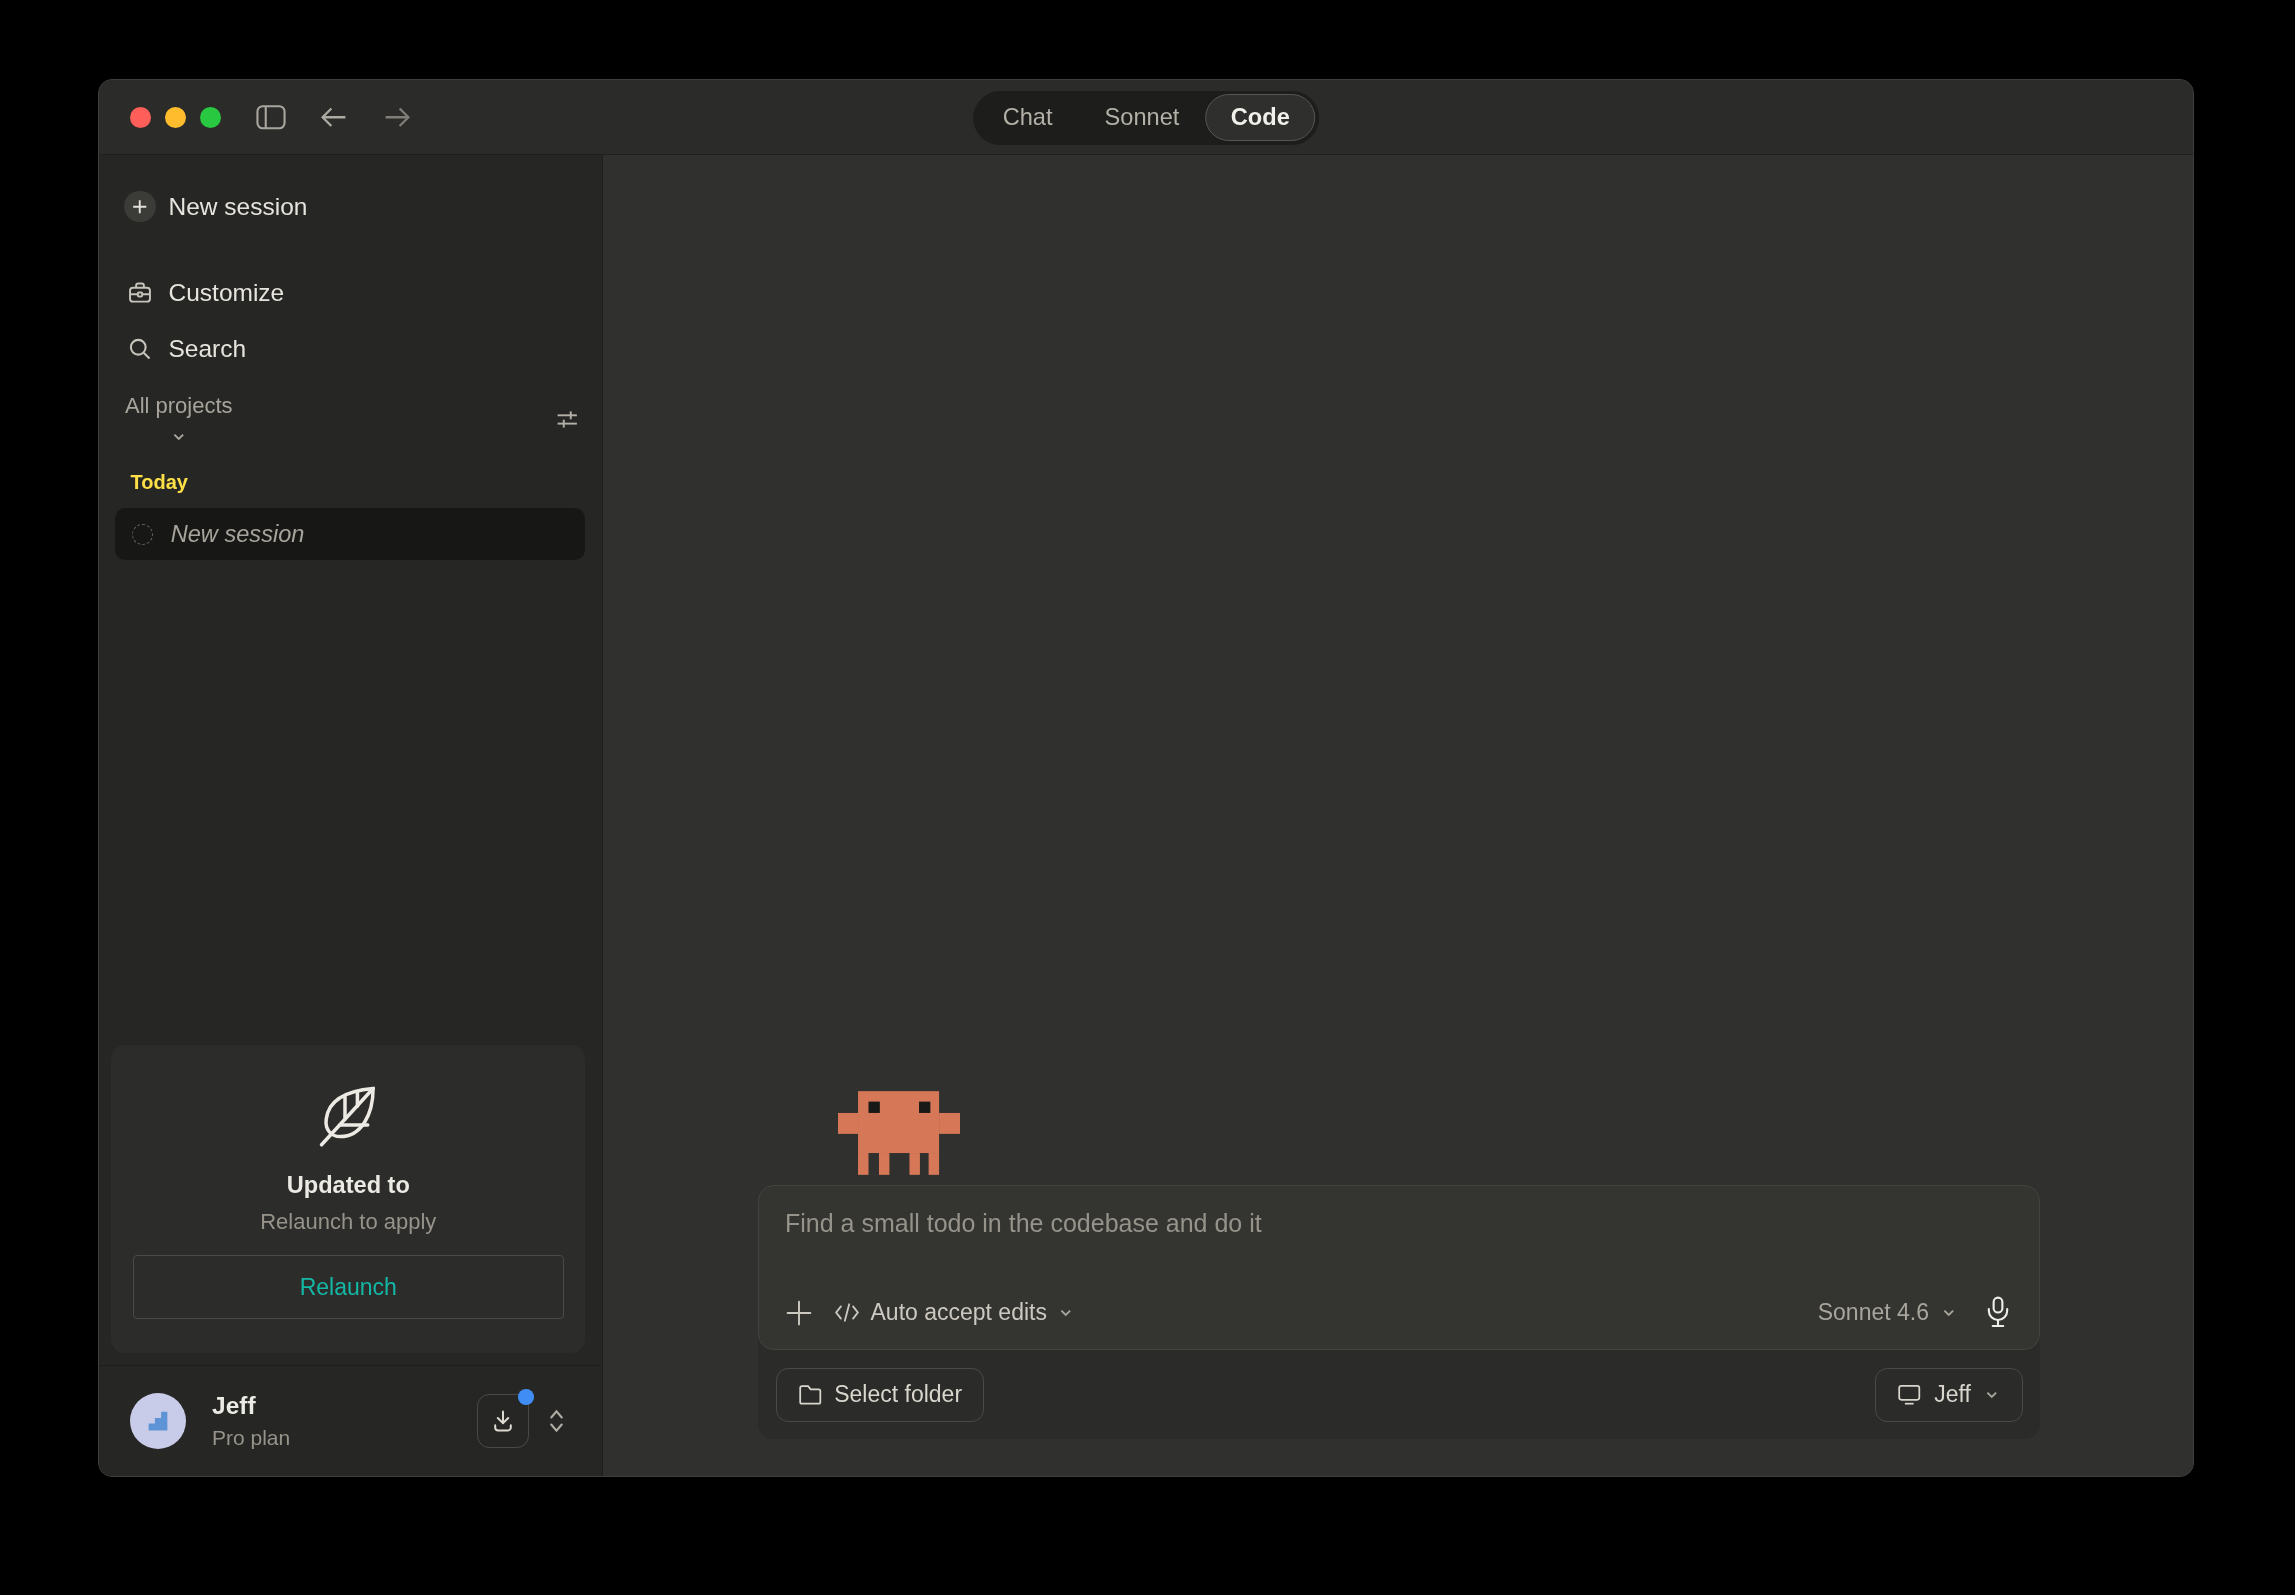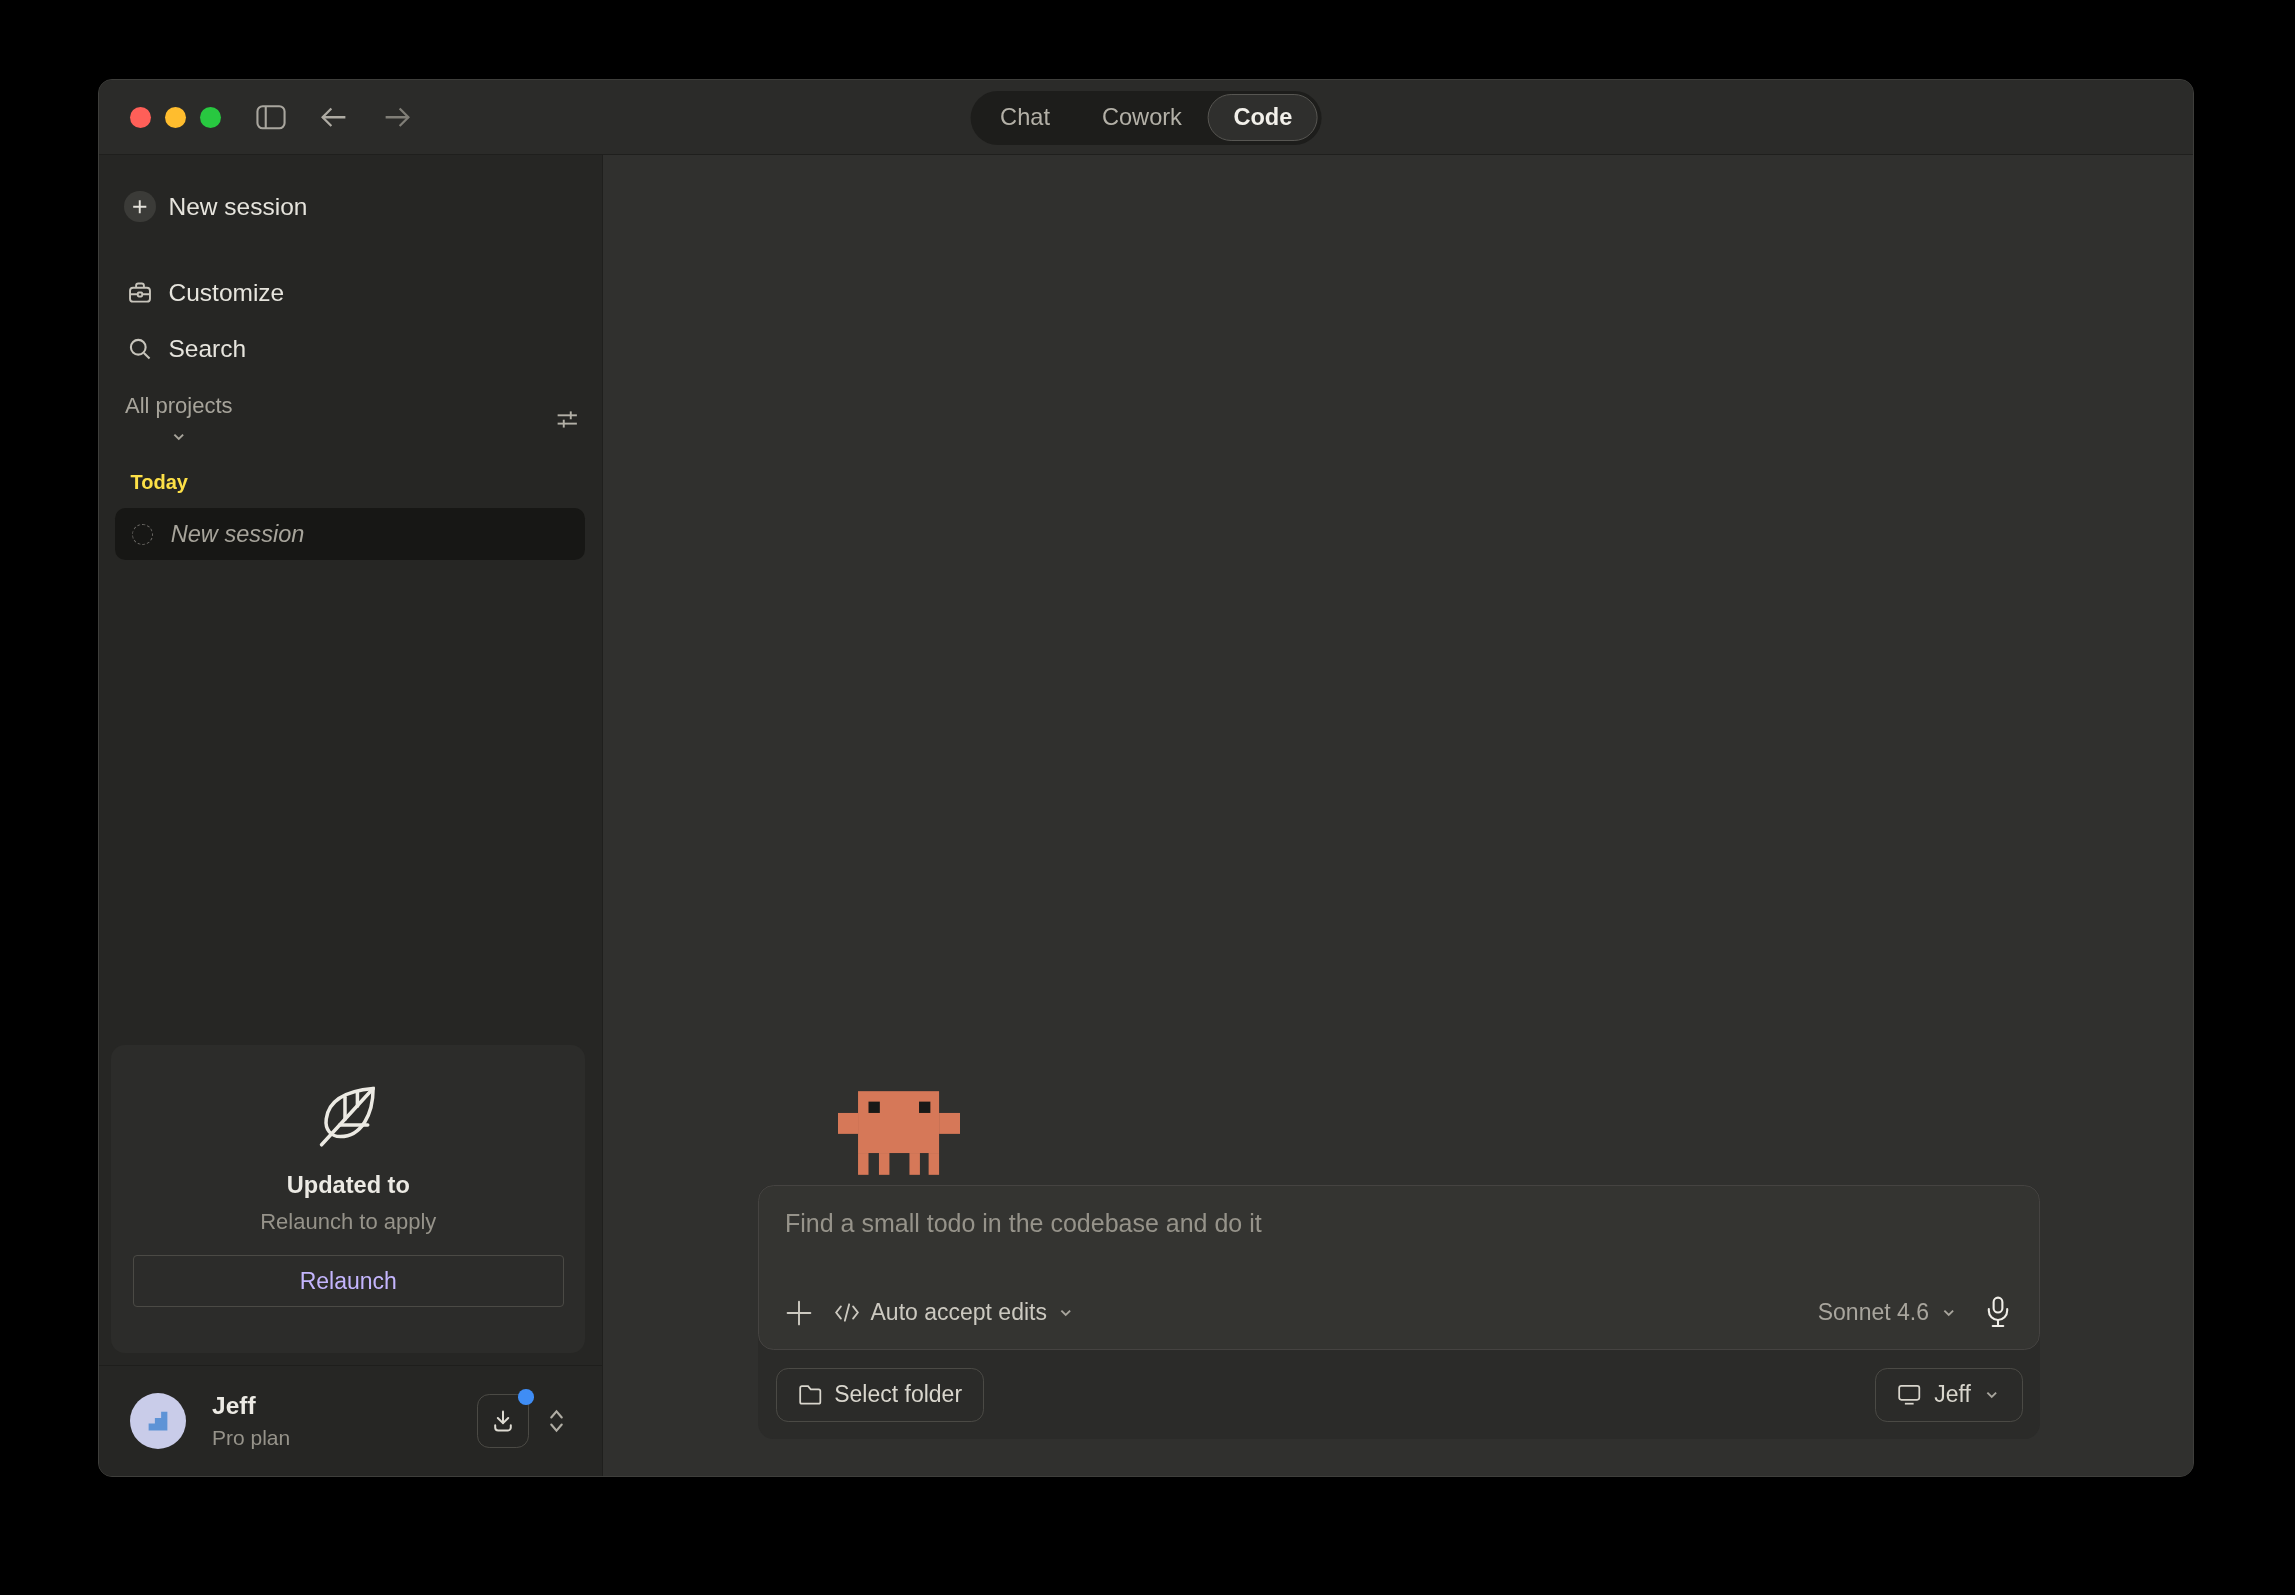--- a/index.html
+++ b/index.html
@@ -49,22 +49,22 @@
   .session-row .dashed { width:21px; height:21px; border-radius:50%; border:1.7px dashed #6b6965; margin-right:17.5px; flex:0 0 21px; }
   .session-title { color:#a7a49b; font-size:23.6px; font-style:italic; }
 
   .side-spacer { flex:1; }
 
   .update-card { margin:0 16.6px 0 12.2px; height:308px; background:#2c2c2a; border-radius:14px;
                  display:flex; flex-direction:column; align-items:center; }
   .update-card .leaf { margin-top:33px; }
   .uc-title { margin-top:19px; color:#eceae4; font-size:23.6px; font-weight:700; }
   .uc-sub { margin-top:10.5px; color:#96938a; font-size:22px; }
-  .uc-btn { margin-top:20px; width:calc(100% - 43px); height:52px; border:0.9px solid #4b4a45; border-radius:4px;
-            background:transparent; color:#c4b5fd; font-size:23px; display:flex; align-items:center; justify-content:center; cursor:default; }
+  .uc-btn { margin-top:20px; width:calc(100% - 43px); height:64px; border:0.9px solid #4b4a45; border-radius:4px;
+            background:transparent; color:#14b8a6; font-size:23px; display:flex; align-items:center; justify-content:center; cursor:default; }
 
   .side-divider { margin-top:12.2px; height:0.9px; background:#1e1e1c; }
 
   .user-row { height:110px; display:flex; align-items:center; padding:0 21px 0 31px; position:relative; }
   .avatar { width:56px; height:56px; border-radius:50%; background:#c9cce9; display:flex; align-items:center; justify-content:center; flex:0 0 56px; }
   .user-meta { margin-left:26px; }
   .user-name { color:#eceae4; font-size:24.5px; font-weight:700; }
   .user-plan { color:#96938a; font-size:21px; margin-top:5.2px; }
   .user-actions { position:absolute; right:35px; top:50%; transform:translateY(-50%); display:flex; align-items:center; gap:17.5px; }
   .dl-btn { position:relative; width:52px; height:54px; border:0.9px solid #4b4a45; border-radius:12.2px;
@@ -122,21 +122,21 @@
       <span>
         <svg width="30" height="24.5" viewBox="0 0 34 28" fill="none" stroke="#807e77" stroke-width="2.6">
           <line x1="4" y1="14" x2="30" y2="14"></line>
           <polyline points="20,4 30,14 20,24"></polyline>
         </svg>
       </span>
     </div>
 
     <div class="seg-control">
       <div class="seg">Chat</div>
-      <div class="seg">Cowork</div>
+      <div class="seg">Sonnet</div>
       <div class="seg active">Code</div>
     </div>
   </div>
 
   <div class="body-row">
 
     <div class="sidebar">
 
       <div class="nav-item">
         <span class="ic">

